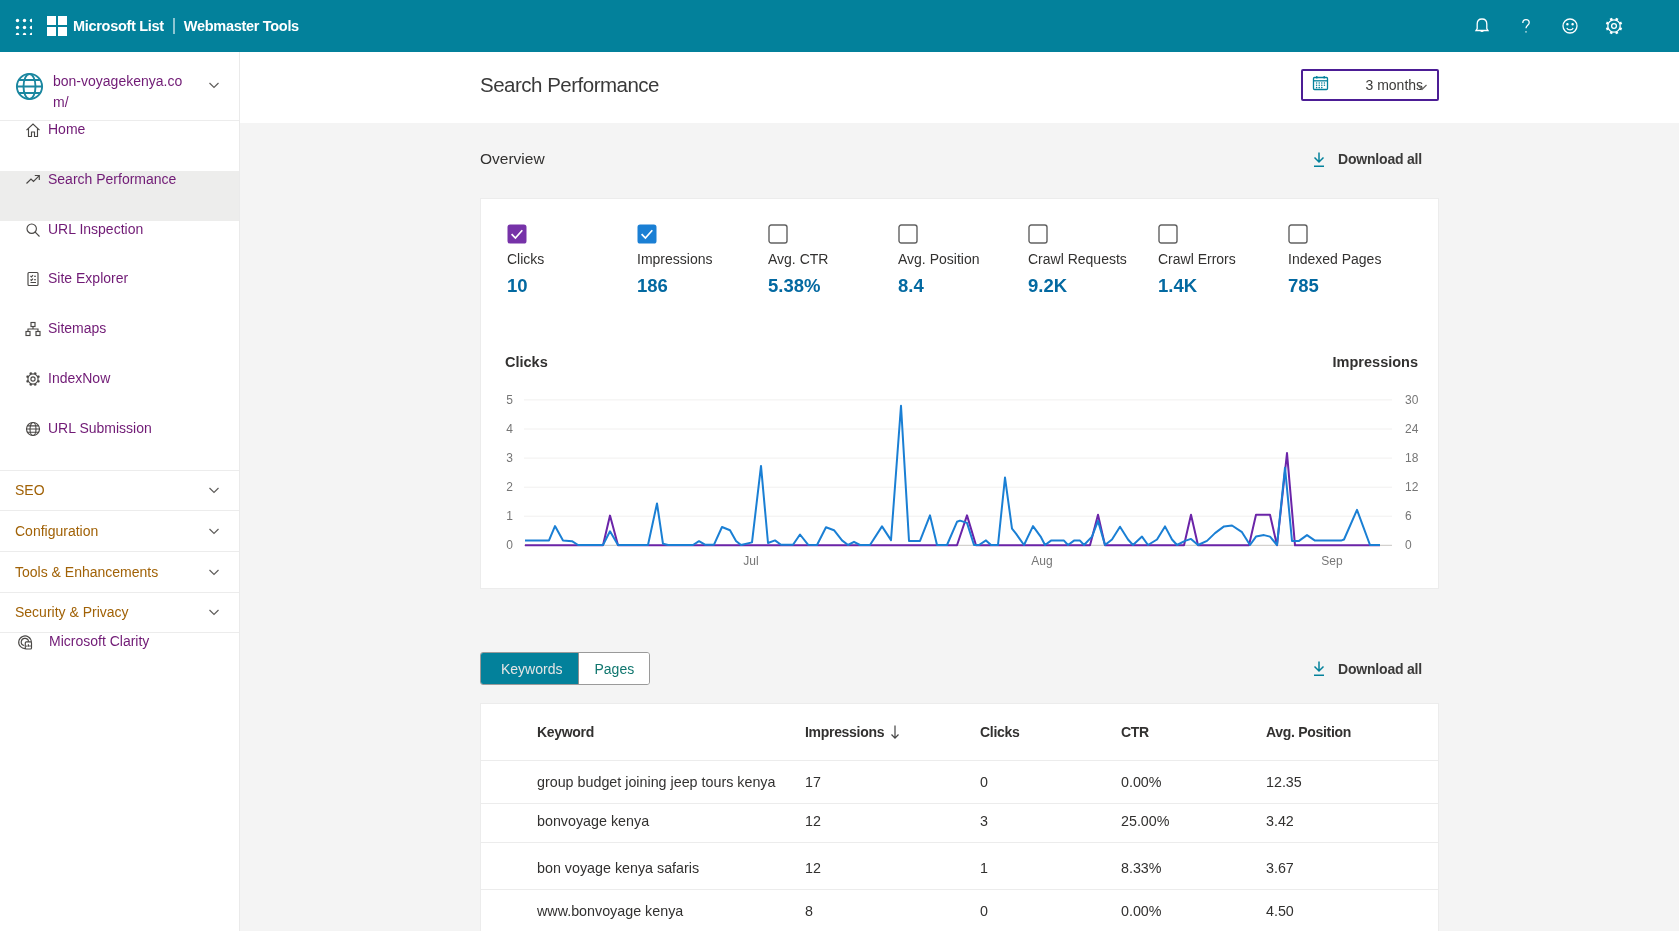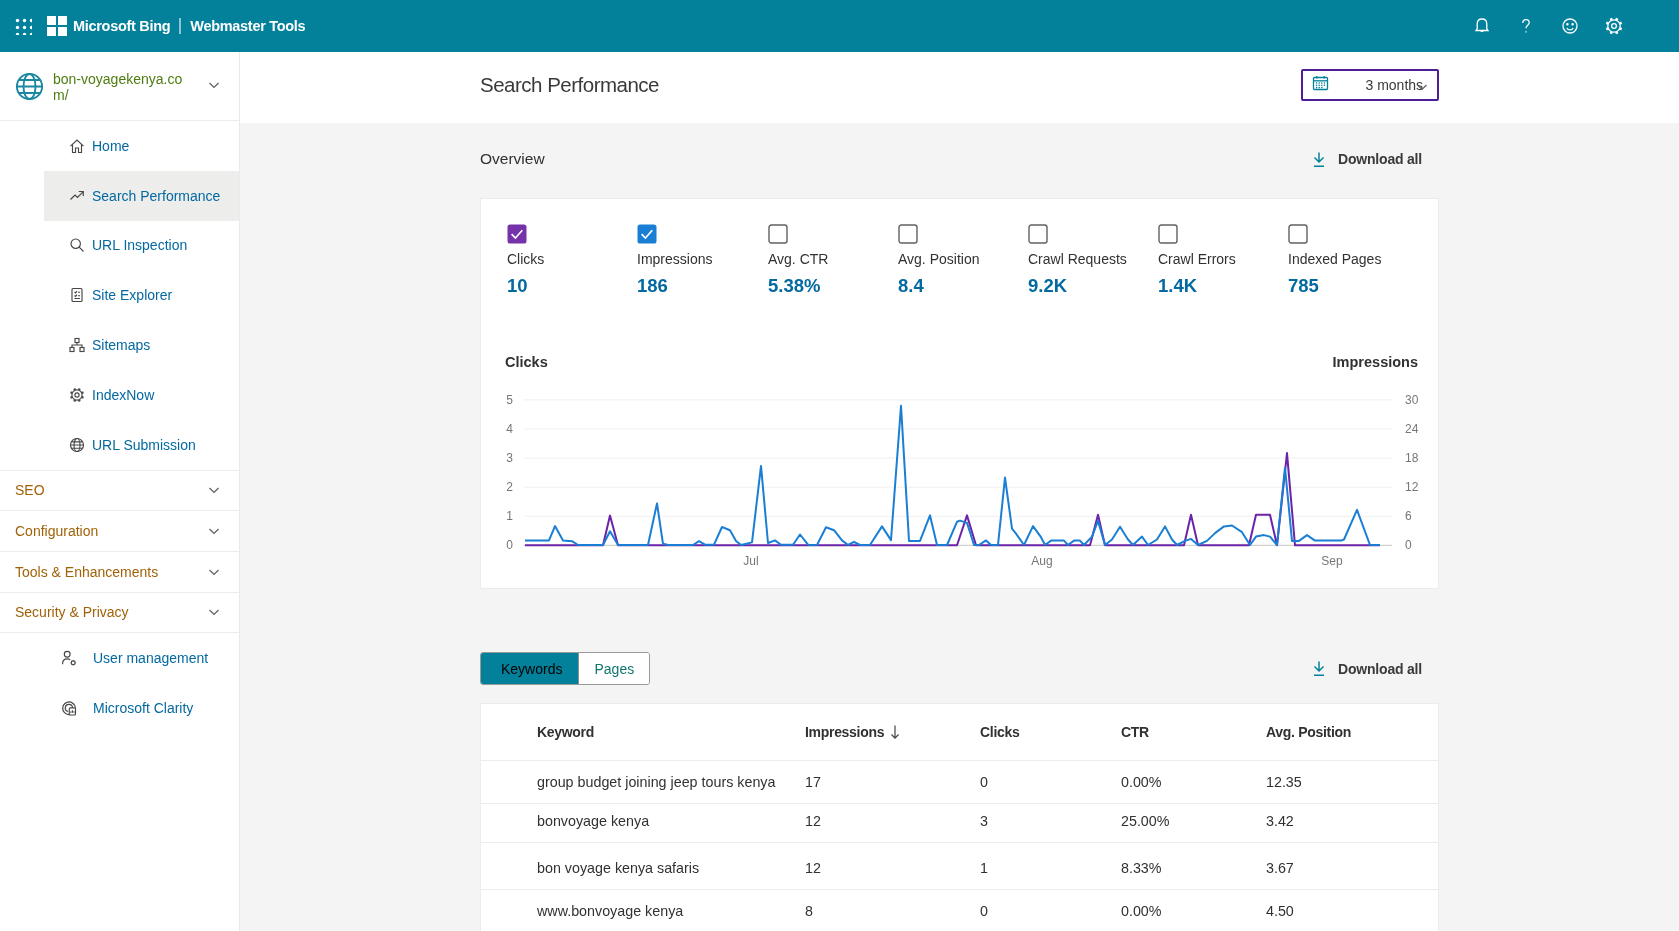--- a/index.html
+++ b/index.html
@@ -9,23 +9,23 @@
 .topbar .waffle { margin-left:15px; width:17px; height:17px; }
 .topbar .mslogo { margin-left:15px; width:20px; height:20px; }
 .brand { color:#fff; font-size:14.5px; font-weight:bold; margin-left:6px; letter-spacing:-0.3px; }
 .brand-sep { display:inline-block; width:2px; height:16px; background:rgba(255,255,255,0.55); margin:0 9px 0 9px; }
 .topicons { position:absolute; right:43px; top:0; height:52px; display:flex; align-items:center; }
 .topicons .ti { width:44px; height:52px; display:flex; align-items:center; justify-content:center; }
 .sidebar { position:absolute; left:0; top:52px; width:240px; height:879px; background:#fff;
   border-right:1px solid #eaeaea; }
 .siteSel { position:relative; height:69px; border-bottom:1px solid #ececec; }
 .siteSel .g { position:absolute; left:15px; top:20px; }
-.siteSel .t { position:absolute; left:53px; top:19px; width:141px; font-size:14px; line-height:16px; color:#4d7c0f; word-break:break-all; }
+.siteSel .t { position:absolute; left:53px; top:19px; width:141px; font-size:14px; line-height:21px; color:#701a75; word-break:break-all; }
 .siteSel .ch { position:absolute; right:18px; top:26px; }
-.nav { height:49.8px; display:flex; align-items:center; font-size:14px; color:#0369a1;margin-left:44px; }
+.nav { height:49.8px; display:flex; font-size:14px; color:#701a75; }
 .nav .nic { width:18px; height:18px; margin-left:24px; margin-right:6px; flex:none; }
 .nav.sel { background:#ededec; }
 .nav2 .nic { margin-left:16px; margin-right:15px; }
 .grp { height:40.7px; display:flex; align-items:center; justify-content:space-between;
   padding:0 18px 0 15px; font-size:14px; color:#a16207; border-top:1px solid #ececec; }
 .grps { border-bottom:1px solid #ececec; }
 .main { position:absolute; left:240px; top:52px; width:1439px; height:879px; background:#f4f4f4; }
 .titlebar { position:absolute; left:0; top:0; width:1439px; height:71px; background:#fff; }
 .titlebar h1 { position:absolute; left:240px; top:21px; font-size:20.5px; font-weight:normal; letter-spacing:-0.5px; color:#3a3a3a; }
 .dropdown { position:absolute; right:240.5px; top:17px; width:138px; height:32px; background:#fff;
@@ -40,21 +40,21 @@
 .card { position:absolute; left:240px; width:959px; background:#fff; border:1px solid #ececec; }
 .card1 { top:146px; height:391px; }
 .tile { position:absolute; top:25px; }
 .tlabel { font-size:14px; color:#323130; margin-top:3px; }
 .tval { font-size:18.5px; font-weight:bold; color:#0369a1; margin-top:8px; }
 .clab { position:absolute; top:155px; font-size:14.5px; font-weight:bold; color:#323130; }
 .chart { position:absolute; left:0px; top:182px; }
 .listby { top:565px; }
 .togRow { position:absolute; left:240px; top:600px; width:959px; height:33px; }
 .tog { position:absolute; left:0; top:0; display:flex; border:1px solid #9a9a9a; border-radius:3px; overflow:hidden; height:33px; }
-.tog .k { background:#03819b; color:#000000; font-size:14px; padding:0 16px 0 20px; display:flex; align-items:center; }
+.tog .k { background:#03819b; color:#e5e5e5; font-size:14px; padding:0 16px 0 20px; display:flex; align-items:center; }
 .tog .p { background:#fff; color:#0f766e; font-size:14px; padding:0 15px; display:flex; align-items:center; border-left:1px solid #8f8f8f; }
 .dl2 { position:absolute; right:0; top:8px; }
 .card2 { top:651px; height:280px; }
 .thead { position:absolute; left:0; top:0; width:100%; height:57px; border-bottom:1px solid #ececec; }
 .thead div, .trow div { position:absolute; font-size:14.3px; }
 .thead div { font-weight:bold; top:20px; font-size:14px; letter-spacing:-0.3px; }
 .trow { position:absolute; left:0; width:100%; height:43px; border-bottom:1px solid #ececec; }
 .trow div { top:13px; }
 .c1 { left:9px;padding-left:47px; } .c2 { left:324px; } .c3 { left:499px; } .c4 { left:640px; } .c5 { left:785px; }
 .trow:nth-of-type(2) { top:57px; } .trow:nth-of-type(3) { top:96px;text-align:center; }
@@ -73,21 +73,21 @@
         <circle cx="2.5" cy="16.5" r="1.7" fill="#fff"></circle>
         <circle cx="9.5" cy="16.5" r="1.7" fill="#fff"></circle>
         <circle cx="16.5" cy="16.5" r="1.7" fill="#fff"></circle>
       </svg></span>
   <span class="mslogo"><svg width="20" height="20" viewBox="0 0 20 20">
         <rect x="0" y="0" width="9" height="9" fill="#fff"></rect>
         <rect x="11" y="0" width="9" height="9" fill="#fff"></rect>
         <rect x="0" y="11" width="9" height="9" fill="#fff"></rect>
         <rect x="11" y="11" width="9" height="9" fill="#fff"></rect>
       </svg></span>
-  <span class="brand">Microsoft Bing</span>
+  <span class="brand">Microsoft List</span>
     <span class="brand-sep"></span>
     <span class="brand" style="margin-left:0">Webmaster Tools</span>
   <div class="topicons">
     <span class="ti">
         <svg width="20" height="20" viewBox="0 0 20 20" fill="none" stroke="#ffffff" stroke-width="1.3">
           <path d="M10 3 C7 3 5.2 5.2 5.2 8 V12.5 L4 14.5 H16 L14.8 12.5 V8 C14.8 5.2 13 3 10 3 Z"></path>
           <path d="M8.7 14.5 a1.4 1.4 0 0 0 2.6 0"></path>
         </svg>
       </span>
     <span class="ti">
@@ -208,29 +208,20 @@
         <svg width="14" height="14" viewBox="0 0 14 14" fill="none" stroke="#605e5c" stroke-width="1.2">
           <path d="M2.5 5 L7 9.5 L11.5 5"></path>
         </svg>
       </div>
       <div class="grp">
         <span>Security &amp; Privacy</span>
         <svg width="14" height="14" viewBox="0 0 14 14" fill="none" stroke="#605e5c" stroke-width="1.2">
           <path d="M2.5 5 L7 9.5 L11.5 5"></path>
         </svg>
       </div>
-    </div>
-  <div class="nav nav2">
-      <span class="nic"><svg width="18" height="18" viewBox="0 0 18 18" fill="none" stroke="#494745" stroke-width="1.15">
-          <circle cx="7.2" cy="5.2" r="2.9"></circle>
-          <path d="M2.5 15.2 C2.5 11.6 4.6 9.8 7.2 9.8 C8.3 9.8 9.3 10.1 10.1 10.7"></path>
-          <circle cx="13.2" cy="13.8" r="1.9"></circle>
-          <path d="M13.2 11.2 V11.9 M13.2 15.7 V16.4 M10.6 13.8 H11.3 M15.1 13.8 H15.8 M11.4 12 L11.9 12.5 M15 15.6 L14.5 15.1 M11.4 15.6 L11.9 15.1 M15 12 L14.5 12.5"></path>
-        </svg></span>
-      <span>User management</span>
     </div>
     <div class="nav nav2">
       <span class="nic"><svg width="18" height="18" viewBox="0 0 18 18" fill="none" stroke="#494745" stroke-width="1.15">
           <path d="M14.8 11.7 A6.3 6.3 0 1 1 15.3 9.2"></path>
           <path d="M12.4 9.5 A3.6 3.6 0 1 0 8.2 12.5"></path>
           <rect x="9.3" y="8.8" width="6.2" height="7.2" rx="1" fill="#fff"></rect>
           <path d="M10.8 13.8 V12.6 M12.4 13.8 V11.2 M14 13.8 V12.2"></path>
         </svg></span>
       <span>Microsoft Clarity</span>
     </div>

